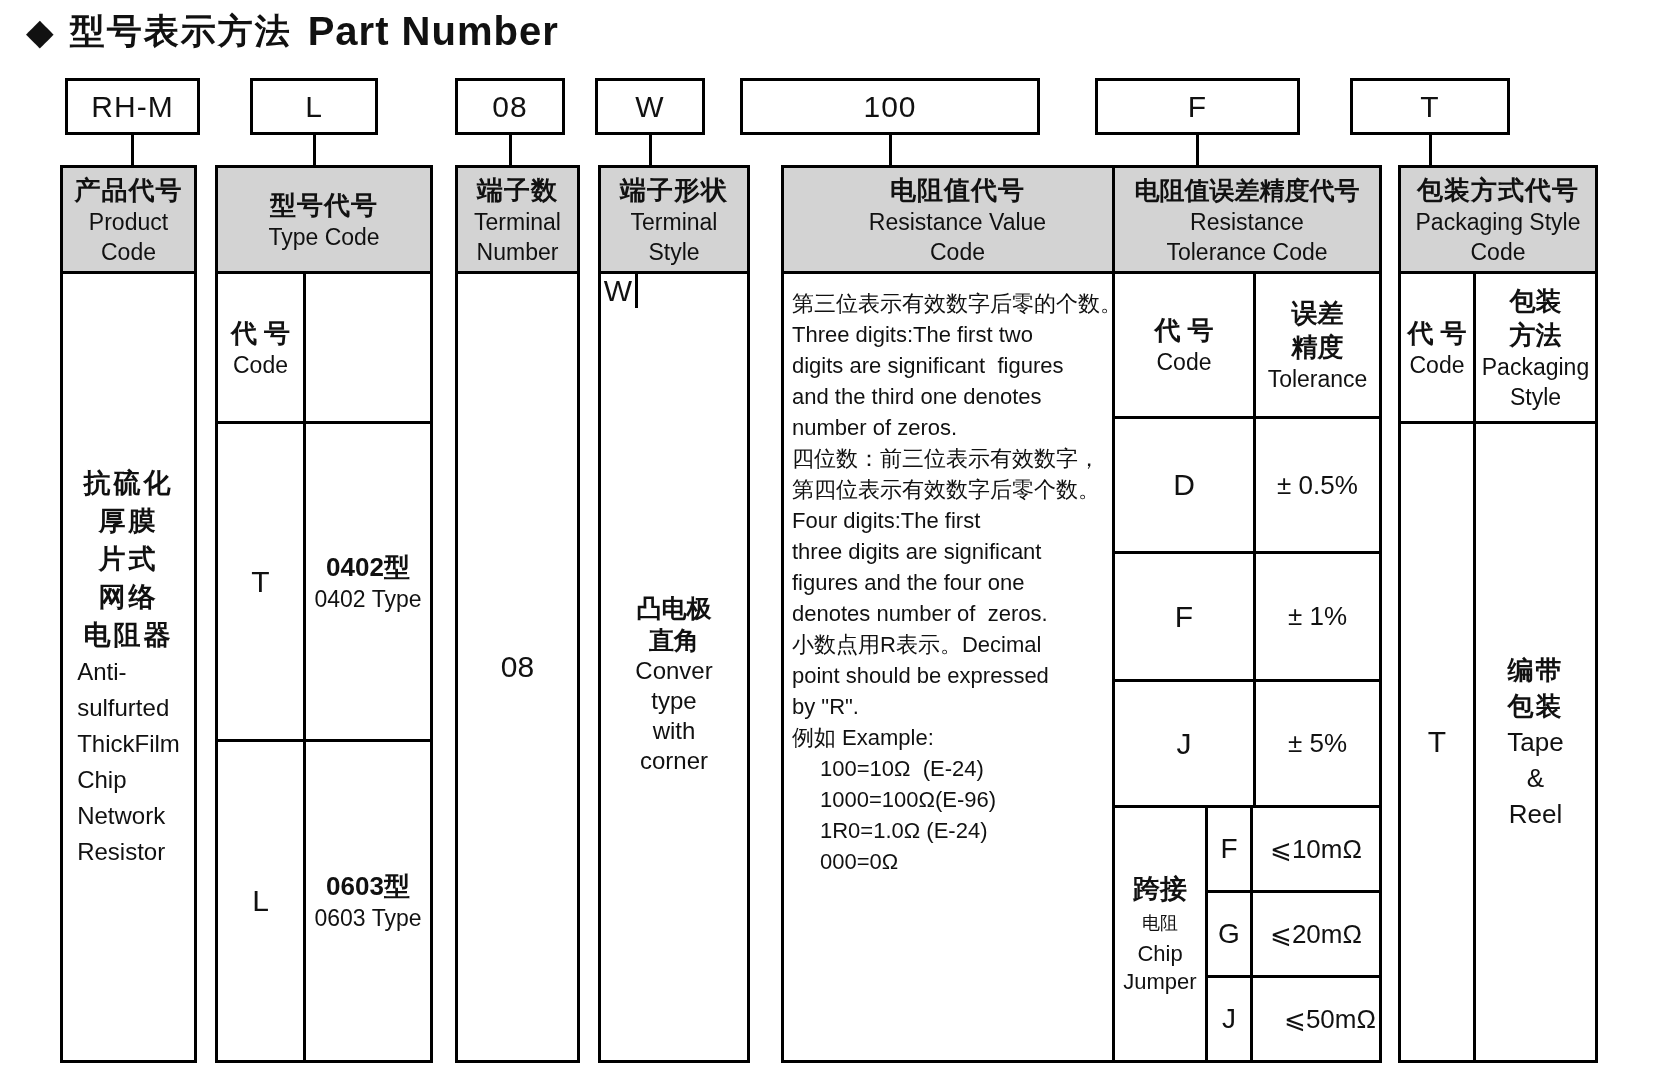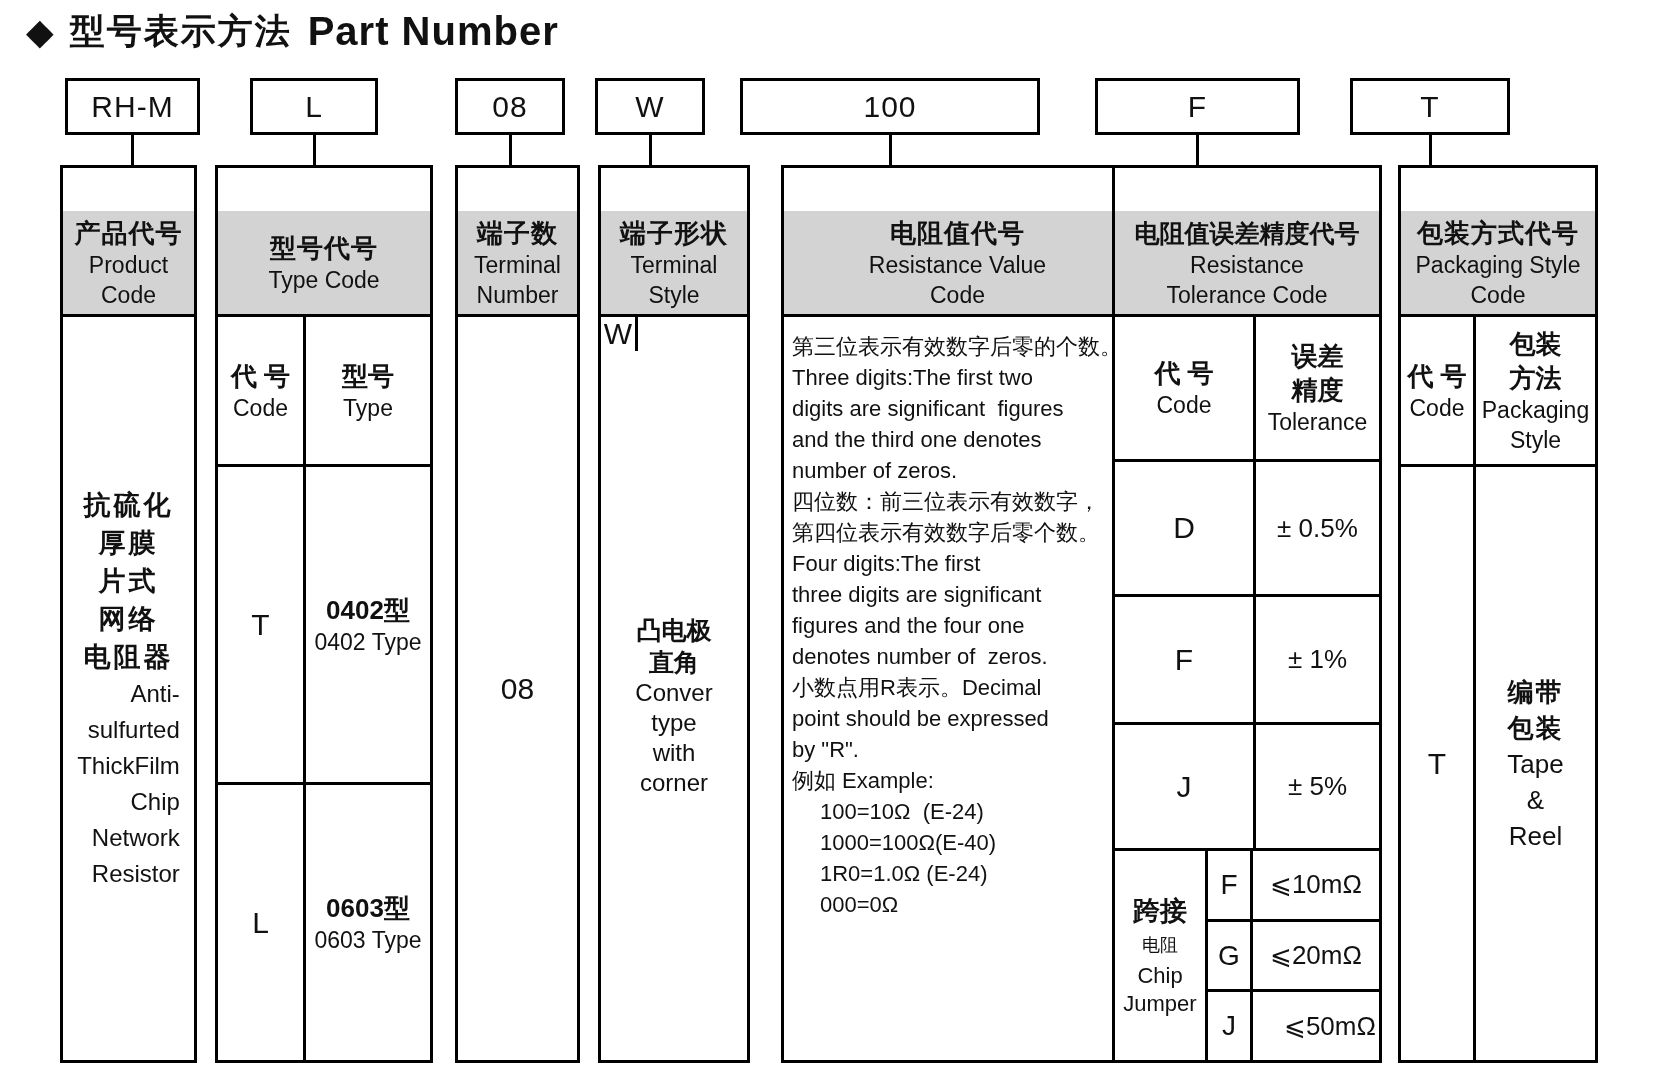--- a/index.html
+++ b/index.html
@@ -12,36 +12,36 @@
   .title .en{font-size:40px;font-weight:700;letter-spacing:1px;}
   
   .codebox{position:absolute;top:78px;height:57px;border:3px solid #000;background:#fff;
            display:flex;align-items:center;justify-content:center;font-size:30px;letter-spacing:1px;box-sizing:border-box;}
   
   .connector{position:absolute;top:133px;height:34px;width:3px;background:#000;}
   
   .col{position:absolute;top:165px;height:898px;border:3px solid #000;box-sizing:border-box;
        display:flex;flex-direction:column;background:#fff;}
   .col-header{height:103px;background:#d3d3d3;border-bottom:3px solid #000;
-              display:flex;flex-direction:column;align-items:center;justify-content:center;text-align:center;margin-top:43px;}
+              display:flex;flex-direction:column;align-items:center;justify-content:center;text-align:center;}
   .col-header .hcn{font-size:26px;font-weight:600;line-height:34px;letter-spacing:1px;white-space:nowrap;}
   .col-header .hen{font-size:23px;line-height:30px;white-space:nowrap;}
   .col-header.tight .hcn{font-size:25px;letter-spacing:0;}
   .col-body{flex:1;display:flex;flex-direction:column;position:relative;}
   .cell{display:flex;flex-direction:column;align-items:center;justify-content:center;text-align:center;box-sizing:border-box;}
   .row{display:flex;box-sizing:border-box;}
   .bb{border-bottom:3px solid #000;}
   .br{border-right:3px solid #000;}
   .letter{font-size:30px;}
   .cjk26{font-size:26px;font-weight:600;line-height:34px;}
   .lat23{font-size:23px;line-height:30px;}
   .val{font-size:26px;}
   
   .prod-cn>div{font-size:27px;font-weight:600;line-height:38px;letter-spacing:3px;text-align:center;}
-  .prod-en>div{font-size:24px;line-height:36px;text-align:right;}
+  .prod-en>div{font-size:24px;line-height:36px;text-align:left;}
   
   .ts-cn>div{font-size:25px;font-weight:600;line-height:32px;text-align:center;}
   .ts-en>div{font-size:24px;line-height:30px;text-align:center;}
   
   .res-body{padding:14px 4px 0 8px;}
   .res-lines>div{white-space:pre;font-size:22px;line-height:31px;}
   .res-ex>div{padding-left:28px;}
   
   .pkg-cn>div{font-size:26px;font-weight:600;line-height:36px;letter-spacing:2px;text-align:center;}
   .pkg-en>div{font-size:26px;line-height:36px;text-align:center;}
@@ -102,24 +102,20 @@
   <div class="col" style="left:215px;width:218px;">
     <div class="col-header">
       <div class="hcn">型号代号</div>
       <div class="hen">Type Code</div>
     </div>
     <div class="col-body">
       <div class="row bb" style="height:150px;">
         <div class="cell br" style="width:88px;">
           <div class="cjk26">代 号</div>
           <div class="lat23">Code</div>
-        </div>
-        <div class="cell" style="flex:1;">
-          <div class="cjk26">型号</div>
-          <div class="lat23">Type</div>
         </div>
       </div>
       <div class="row bb" style="height:318px;">
         <div class="cell br letter" style="width:88px;">T</div>
         <div class="cell" style="flex:1;">
           <div class="cjk26">0402型</div>
           <div class="lat23">0402 Type</div>
         </div>
       </div>
       <div class="row" style="flex:1;">
@@ -183,21 +179,21 @@
           <div>three digits are significant</div>
           <div>figures and the four one</div>
           <div>denotes number of  zeros.</div>
           <div>小数点用R表示。Decimal</div>
           <div>point should be expressed</div>
           <div>by "R".</div>
           <div>例如 Example:</div>
         </div>
       <div class="res-lines res-ex">
           <div>100=10Ω  (E-24)</div>
-          <div>1000=100Ω(E-40)</div>
+          <div>1000=100Ω(E-96)</div>
           <div>1R0=1.0Ω (E-24)</div>
           <div>000=0Ω</div>
         </div>
     </div>
   </div>
 
   <div class="col" style="left:1112px;width:270px;">
     <div class="col-header tight">
       <div class="hcn">电阻值误差精度代号</div>
       <div class="hen">Resistance</div>

